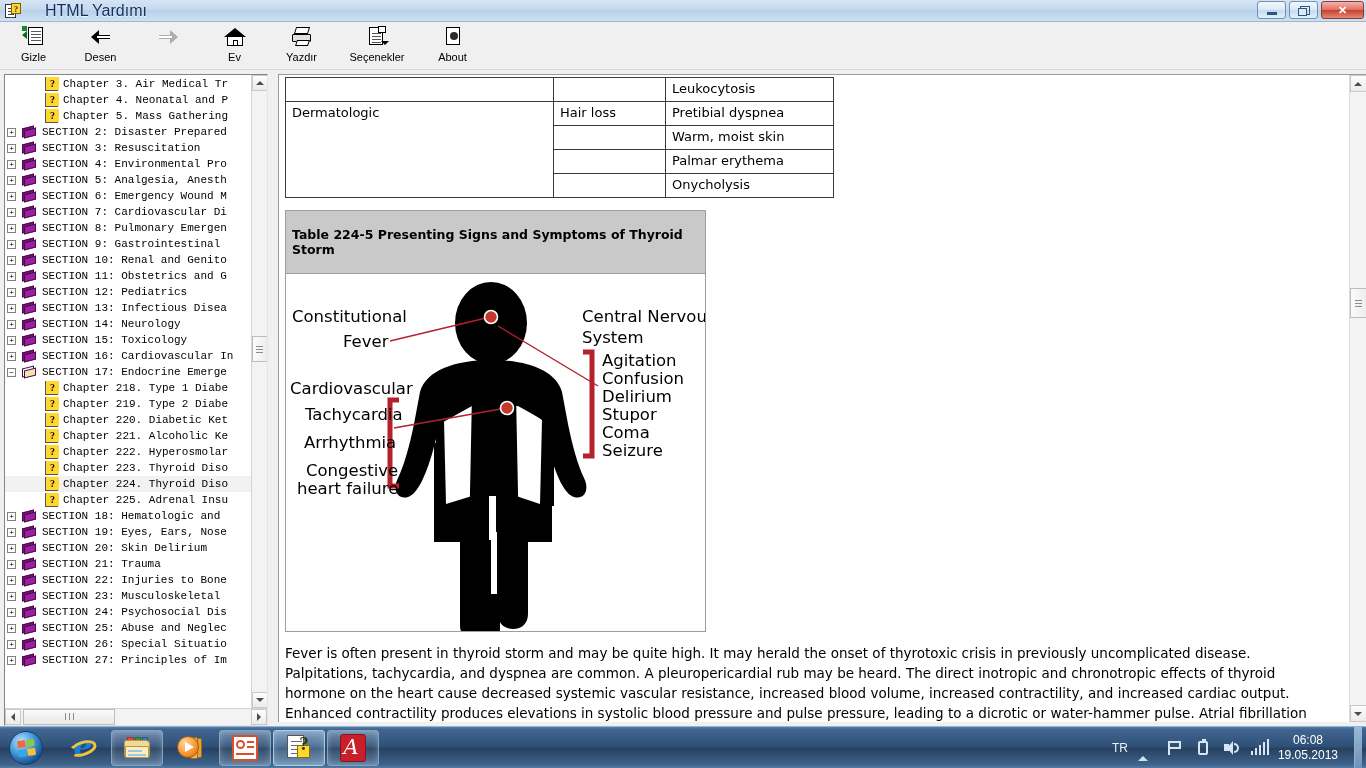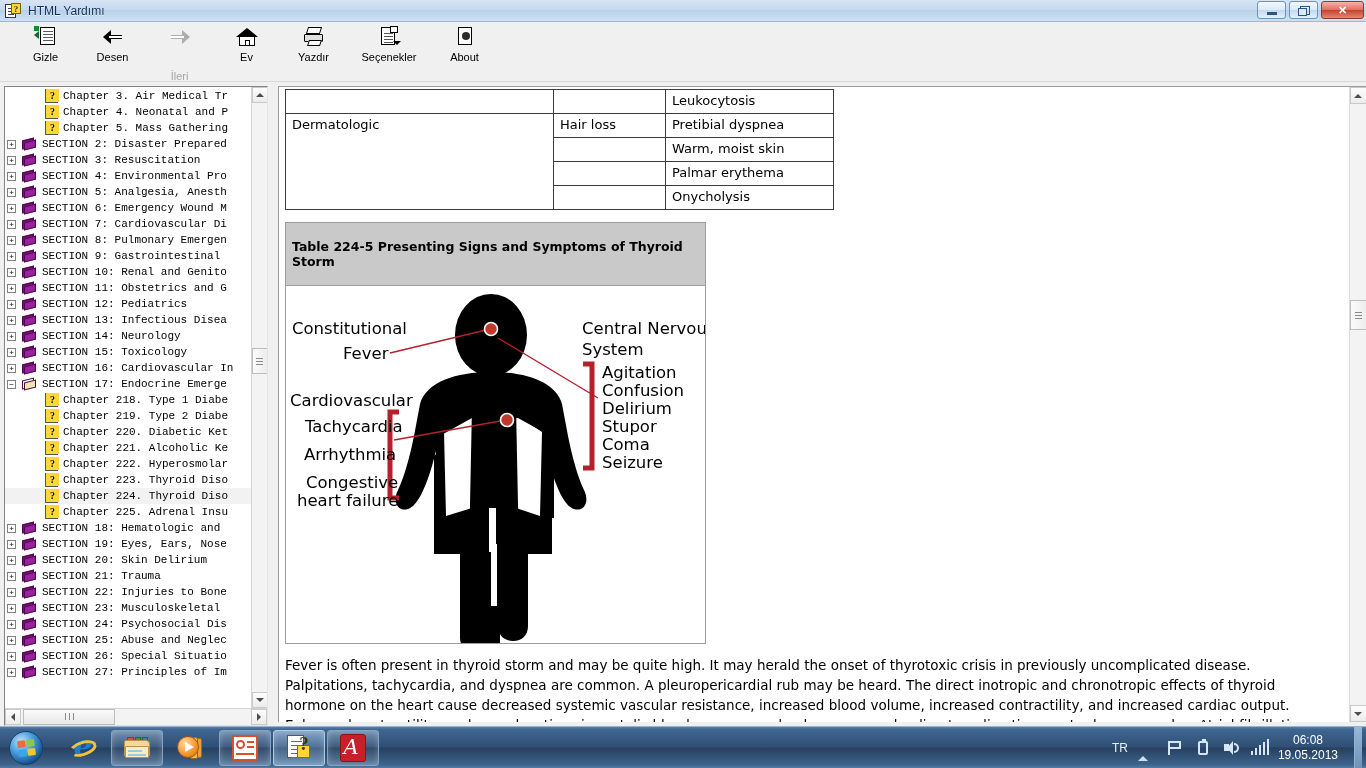--- a/index.html
+++ b/index.html
@@ -38,21 +38,21 @@
   }
   .hh-doc::before { top:3px; }
   .hh-doc::after { top:6px; box-shadow:0 3px 0 #444, 0 6px 0 #444; }
   .hh-q {
     position:absolute; left:6px; top:0px; width:10px; height:11px;
     background:#ffd733; border:1px solid #7a6200; color:#333;
     font-size:9px; font-weight:bold; line-height:10px; text-align:center;
     font-family:"Liberation Serif", serif;
   }
   #window-title {
-    font-size: 12px; color: #10305c; margin-left: 7px;
+    font-size: 16px; color: #10305c; margin-left: 24px;
     text-shadow: 0 1px 0 rgba(255,255,255,.7);
   }
   #win-controls { position:absolute; right: 2px; top: 1px; display:flex; gap:3px; }
   .win-btn {
     width: 29px; height: 18px; border-radius: 3px;
     border: 1px solid #6f91b6;
     background: linear-gradient(to bottom, #f2f7fc 0%, #dceaf7 48%, #c3daee 52%, #e3eff9 100%);
     display:flex; align-items:center; justify-content:center;
     font-size: 11px; color:#20456e;
   }
@@ -68,23 +68,23 @@
     content:""; position:absolute; left:2px; top:0; width:8px; height:7px;
     border:1px solid #2b5480; background:transparent;
   }
   .max-glyph::after {
     content:""; position:absolute; left:0; top:2px; width:7px; height:6px;
     border:1px solid #2b5480; background:#dceaf7;
   }
 
   
   #toolbar {
-    height: 60px; background:#f0f0f0;
+    height: 48px; background:#f0f0f0;
     border-bottom: 1px solid #d8d8d8;
-    display:flex; align-items:flex-start; padding-left: 12px;
+    display:flex; align-items:flex-start; padding-left: 0;
   }
   .tb-item {
     width: 67px; height: 46px;
     display:flex; flex-direction:column; align-items:center; justify-content:flex-start;
     padding-top: 4px; cursor:default;
   }
   .tb-item .lbl { font-size:11px; color:#000; margin-top:3px; }
   .tb-item.disabled .lbl { color:#a5a5a5;margin-top:44px; }
   .tb-ico { width:24px; height:22px; position:relative; }
 

